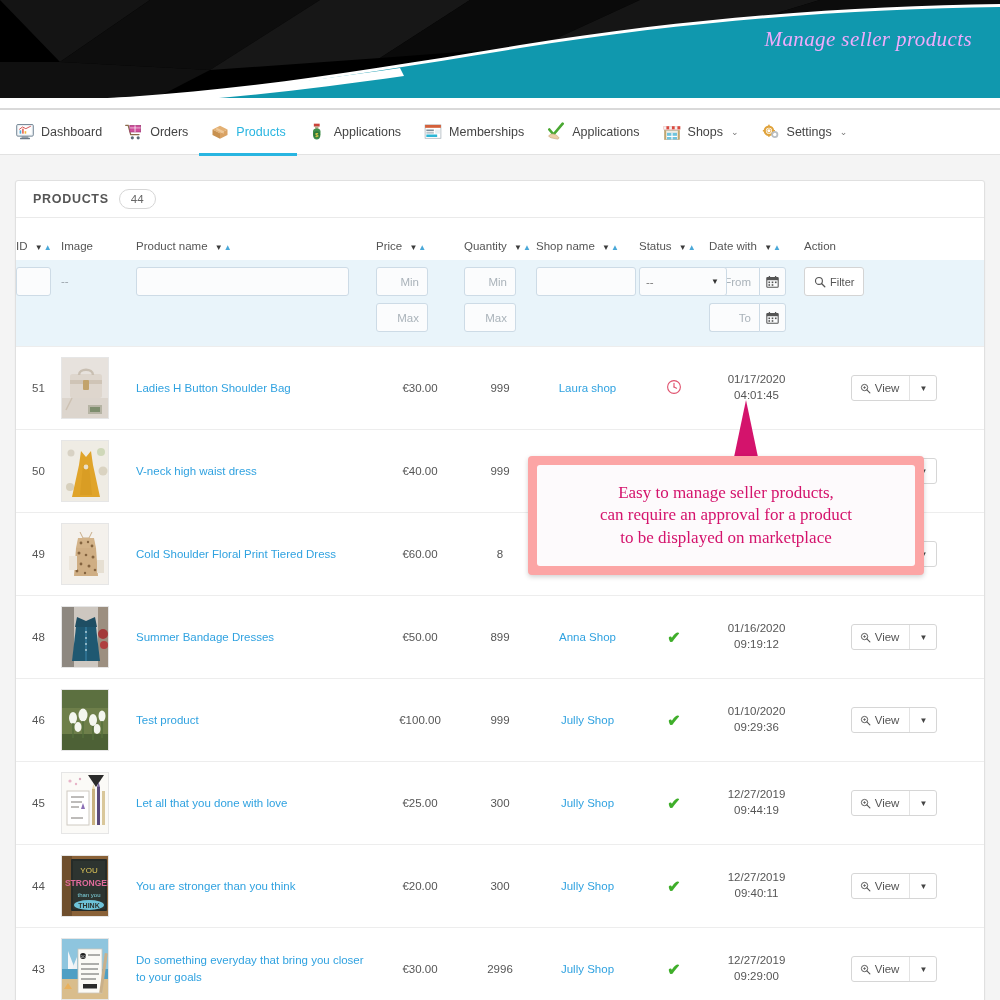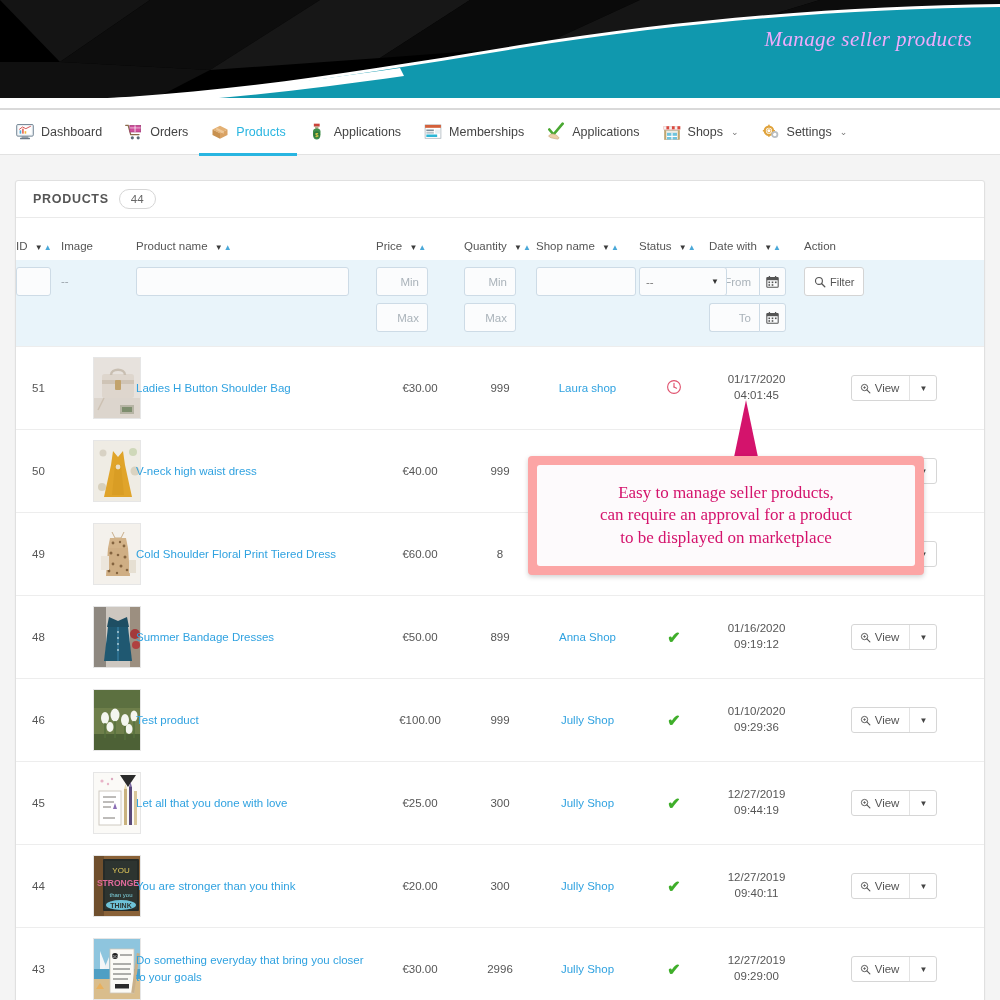--- a/index.html
+++ b/index.html
@@ -170,21 +170,20 @@
     color: #555;
     vertical-align: middle;
     height: 78px;
   }
   .thumb {
     width: 48px; height: 62px;
     border: 1px solid #e6e6e6;
     background: #5eead4;
     overflow: hidden;
     display: block;
-    margin-left: 32px;
   }
   .plink { color: #30a2e0; text-decoration: none; cursor: pointer; line-height: 1.45; }
   .shoplink { color: #30a2e0; cursor: pointer; }
   .money, .qty { color: #565656; }
   .dt { color: #484848; line-height: 1.35; }
   .center { text-align: center; }
 
   .btn-view {
     display: inline-flex; align-items: center;
     border: 1px solid #d6d6d6; border-radius: 3px;

